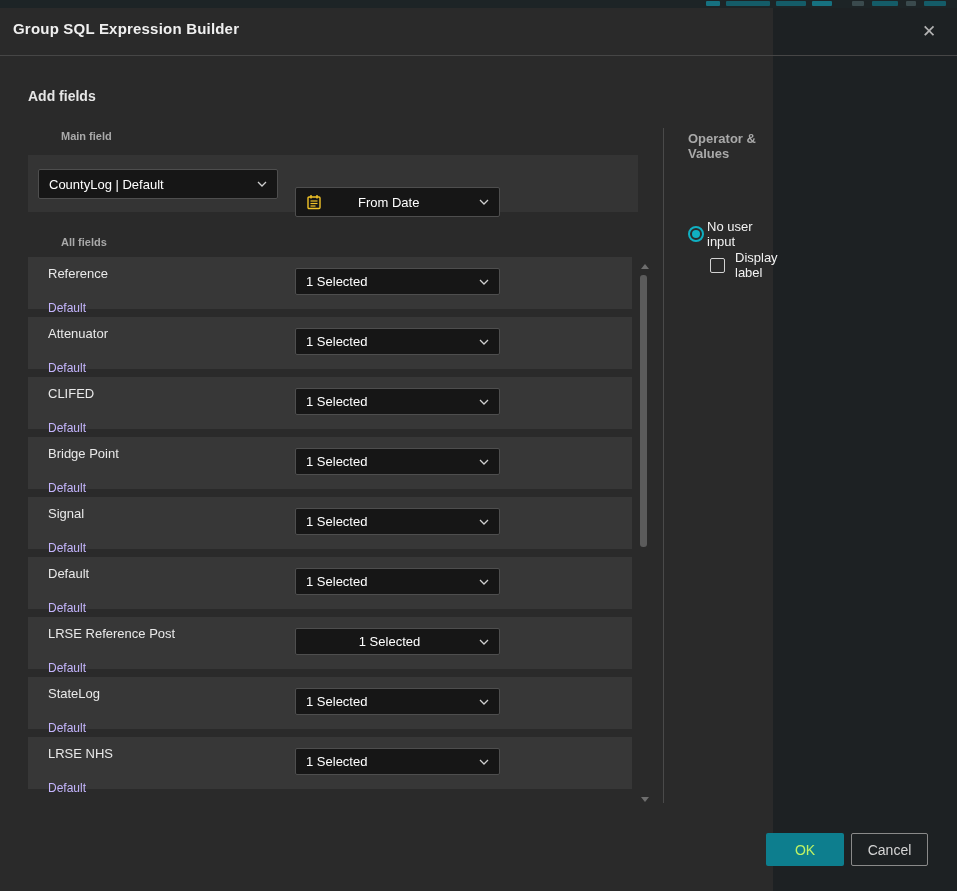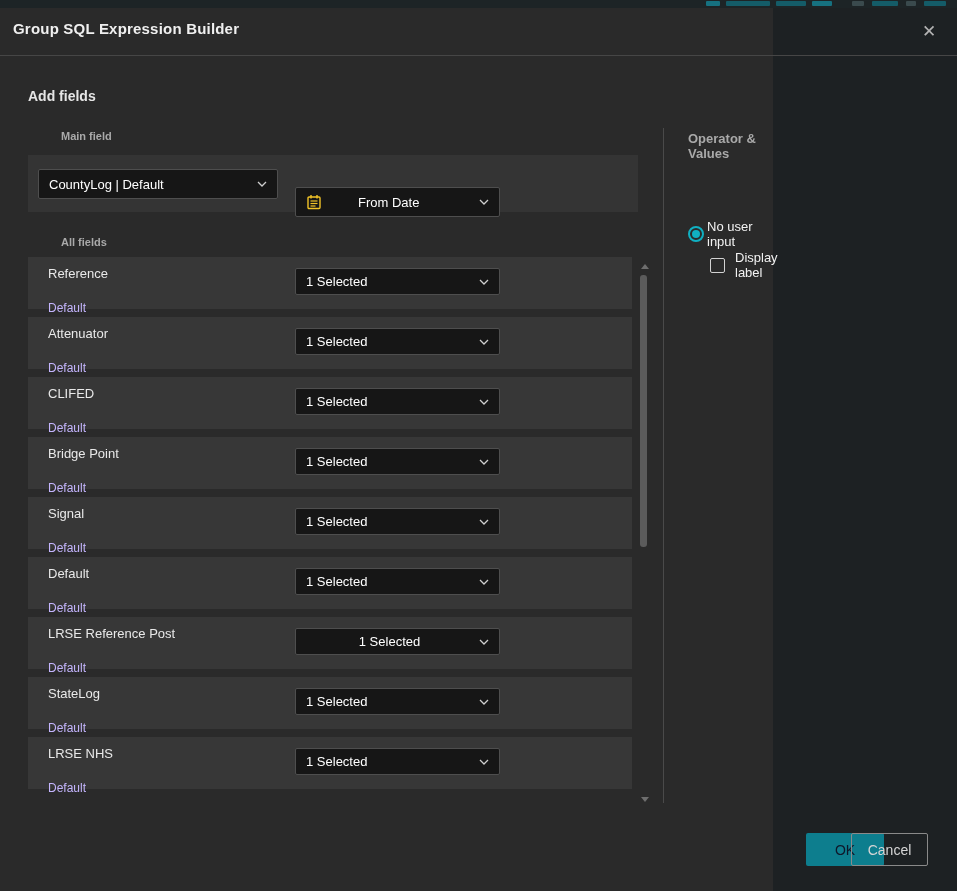--- a/index.html
+++ b/index.html
@@ -61,21 +61,21 @@
   .radio.checked::after{content:'';position:absolute;inset:2px;border-radius:50%;background:var(--accent,#10b0c2);}
   .radio-label{margin-left:3px;font-size:13px;color:#f2f2f2;}
 
   .check-row{position:absolute;left:710px;top:242px;display:flex;align-items:center;cursor:pointer;}
   .checkbox{width:13px;height:13px;border:1.5px solid #d2d2d2;border-radius:2px;background:transparent;flex:0 0 auto;box-sizing:content-box;}
   .check-label{margin-left:10px;font-size:13px;color:#f2f2f2;}
 
   
   .btn{position:absolute;top:825px;height:33px;display:flex;align-items:center;justify-content:center;
     font-size:14px;border-radius:2px;cursor:pointer;box-sizing:border-box;}
-  .btn-ok{left:766px;width:78px;background:var(--button,#0d7e8e);color:#0f172a;margin-left:40px;}
+  .btn-ok{left:766px;width:78px;background:var(--button,#0d7e8e);color:#bef264;}
   .btn-cancel{left:851px;width:77px;background:transparent;border:1px solid #8a8a8a;color:#d6d6d6;}
 </style>
 </head>
 <body>
 
 <div class="bg-strip">
   <div class="frag" style="left:706px;width:14px;background:#167180;"></div>
   <div class="frag" style="left:726px;width:44px;background:#145c68;"></div>
   <div class="frag" style="left:776px;width:30px;background:#145c68;"></div>
   <div class="frag" style="left:812px;width:20px;background:#167180;"></div>

